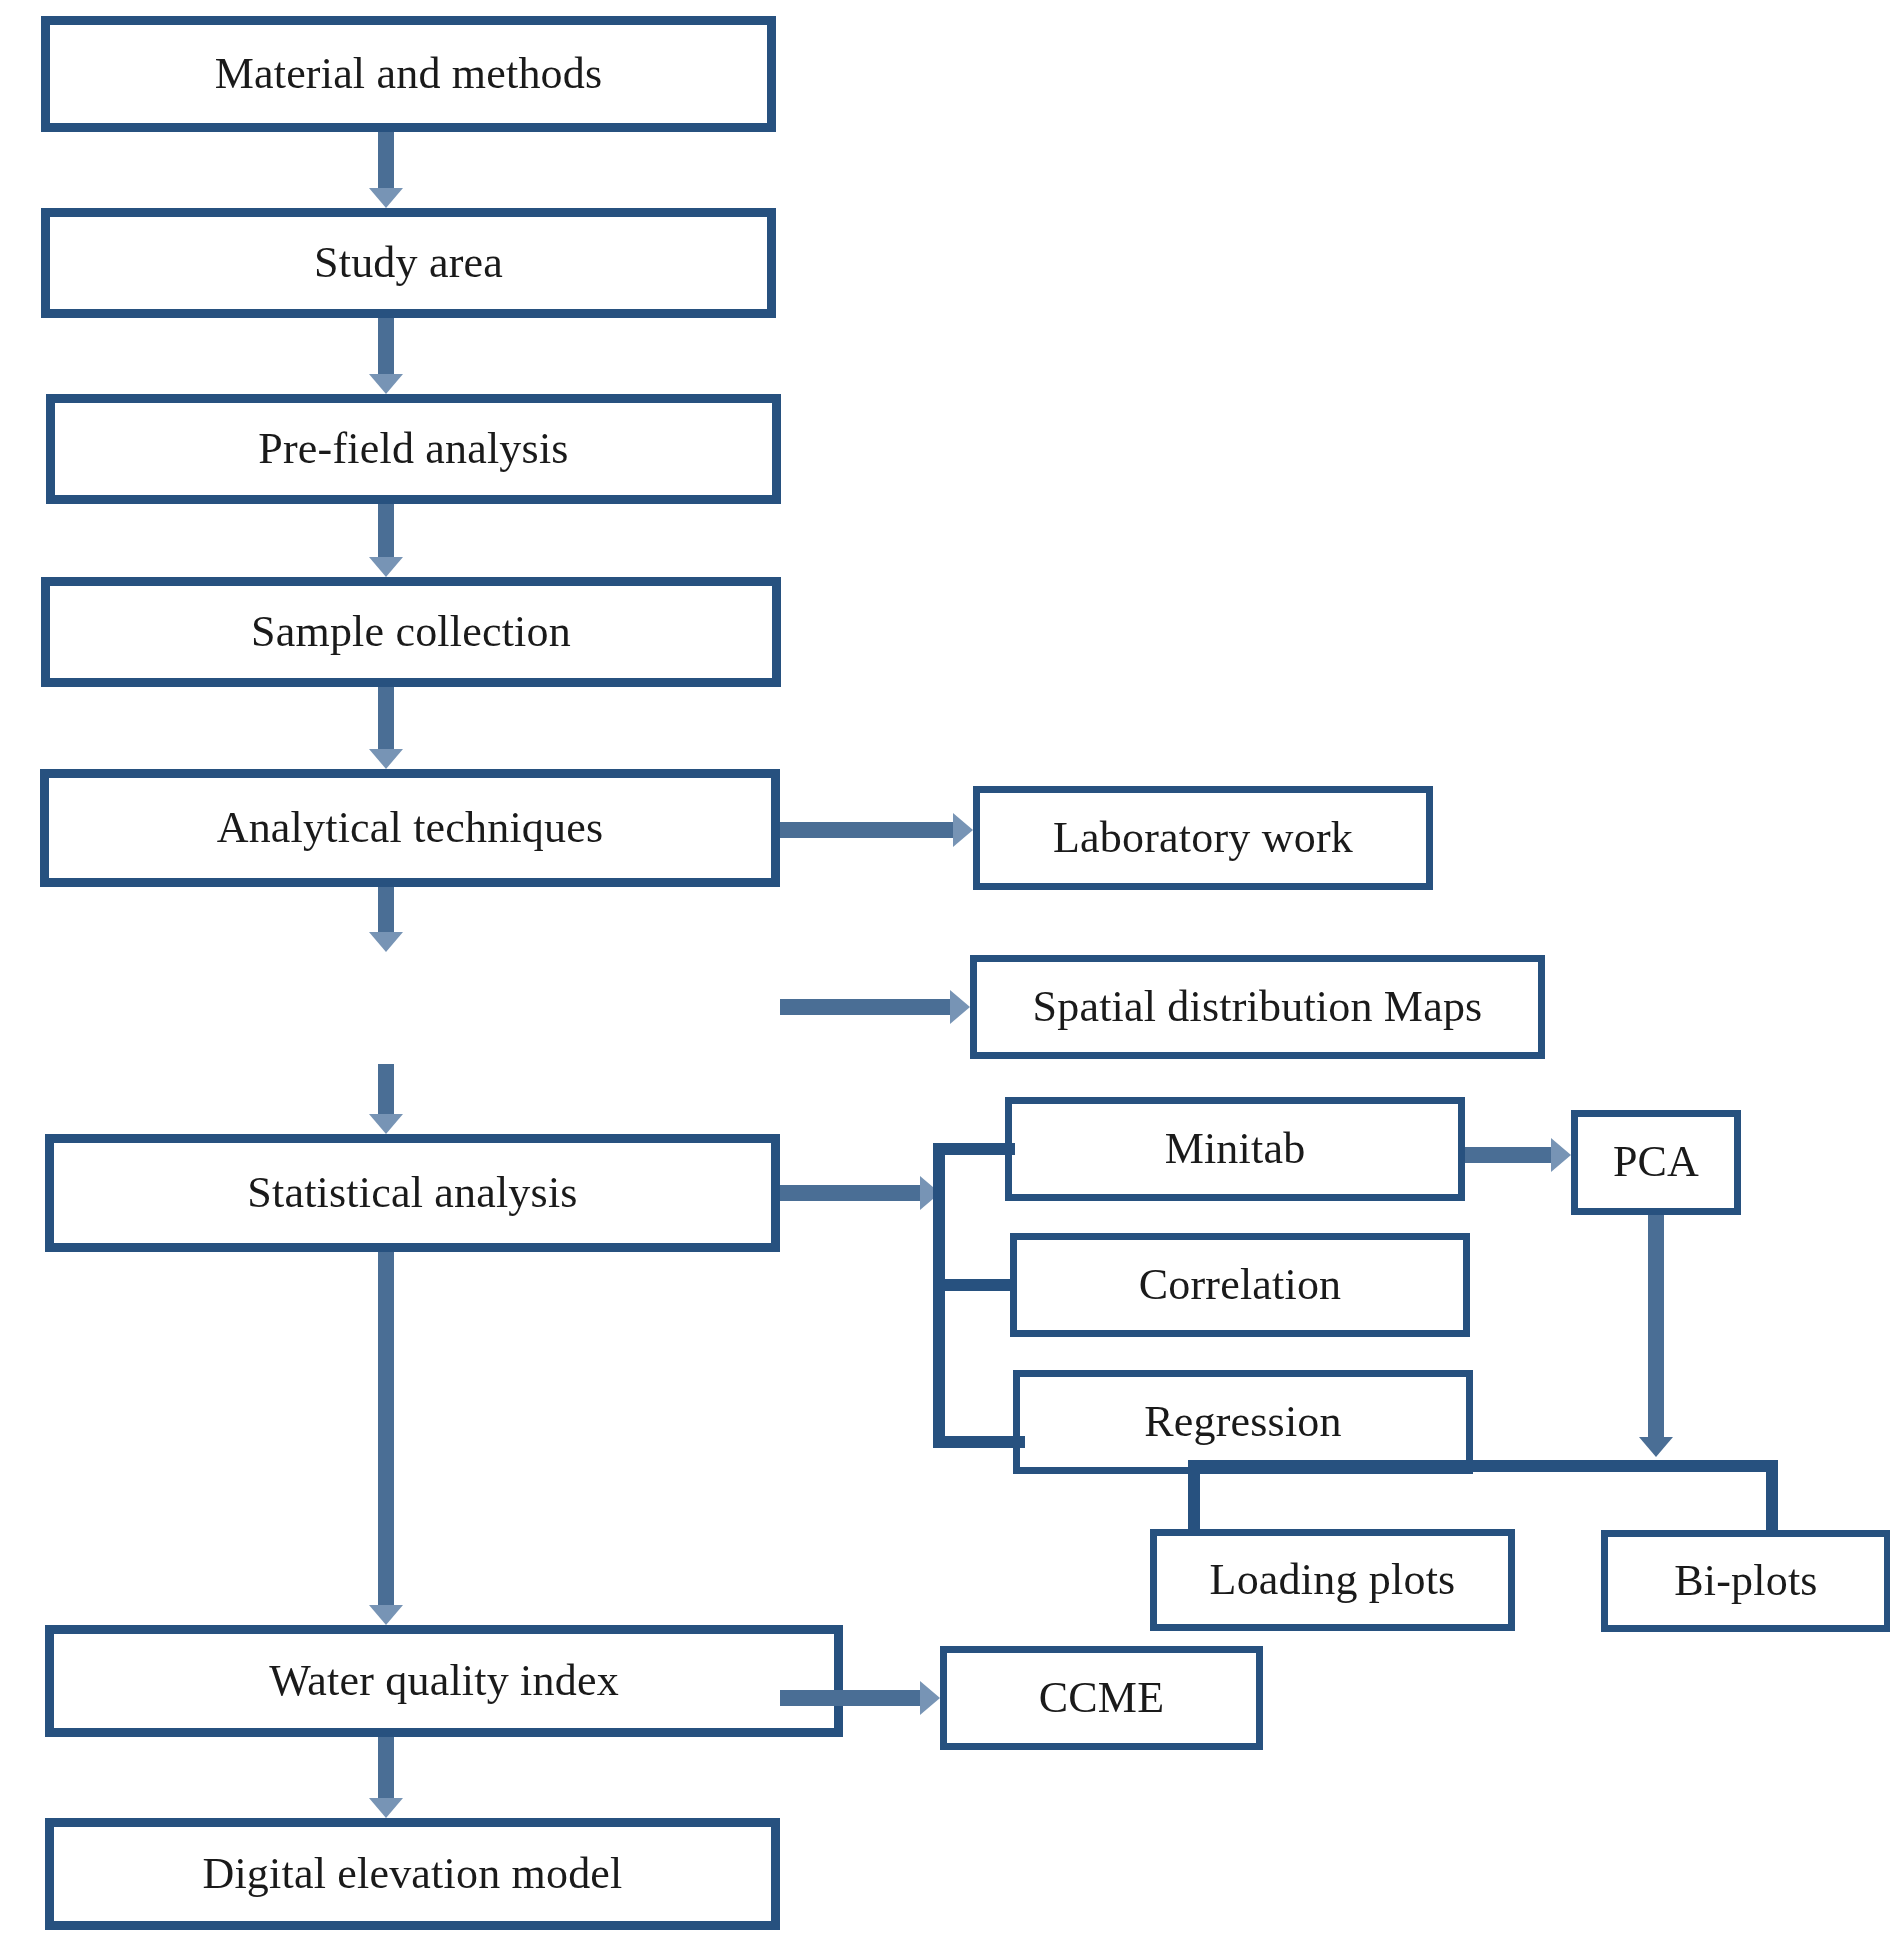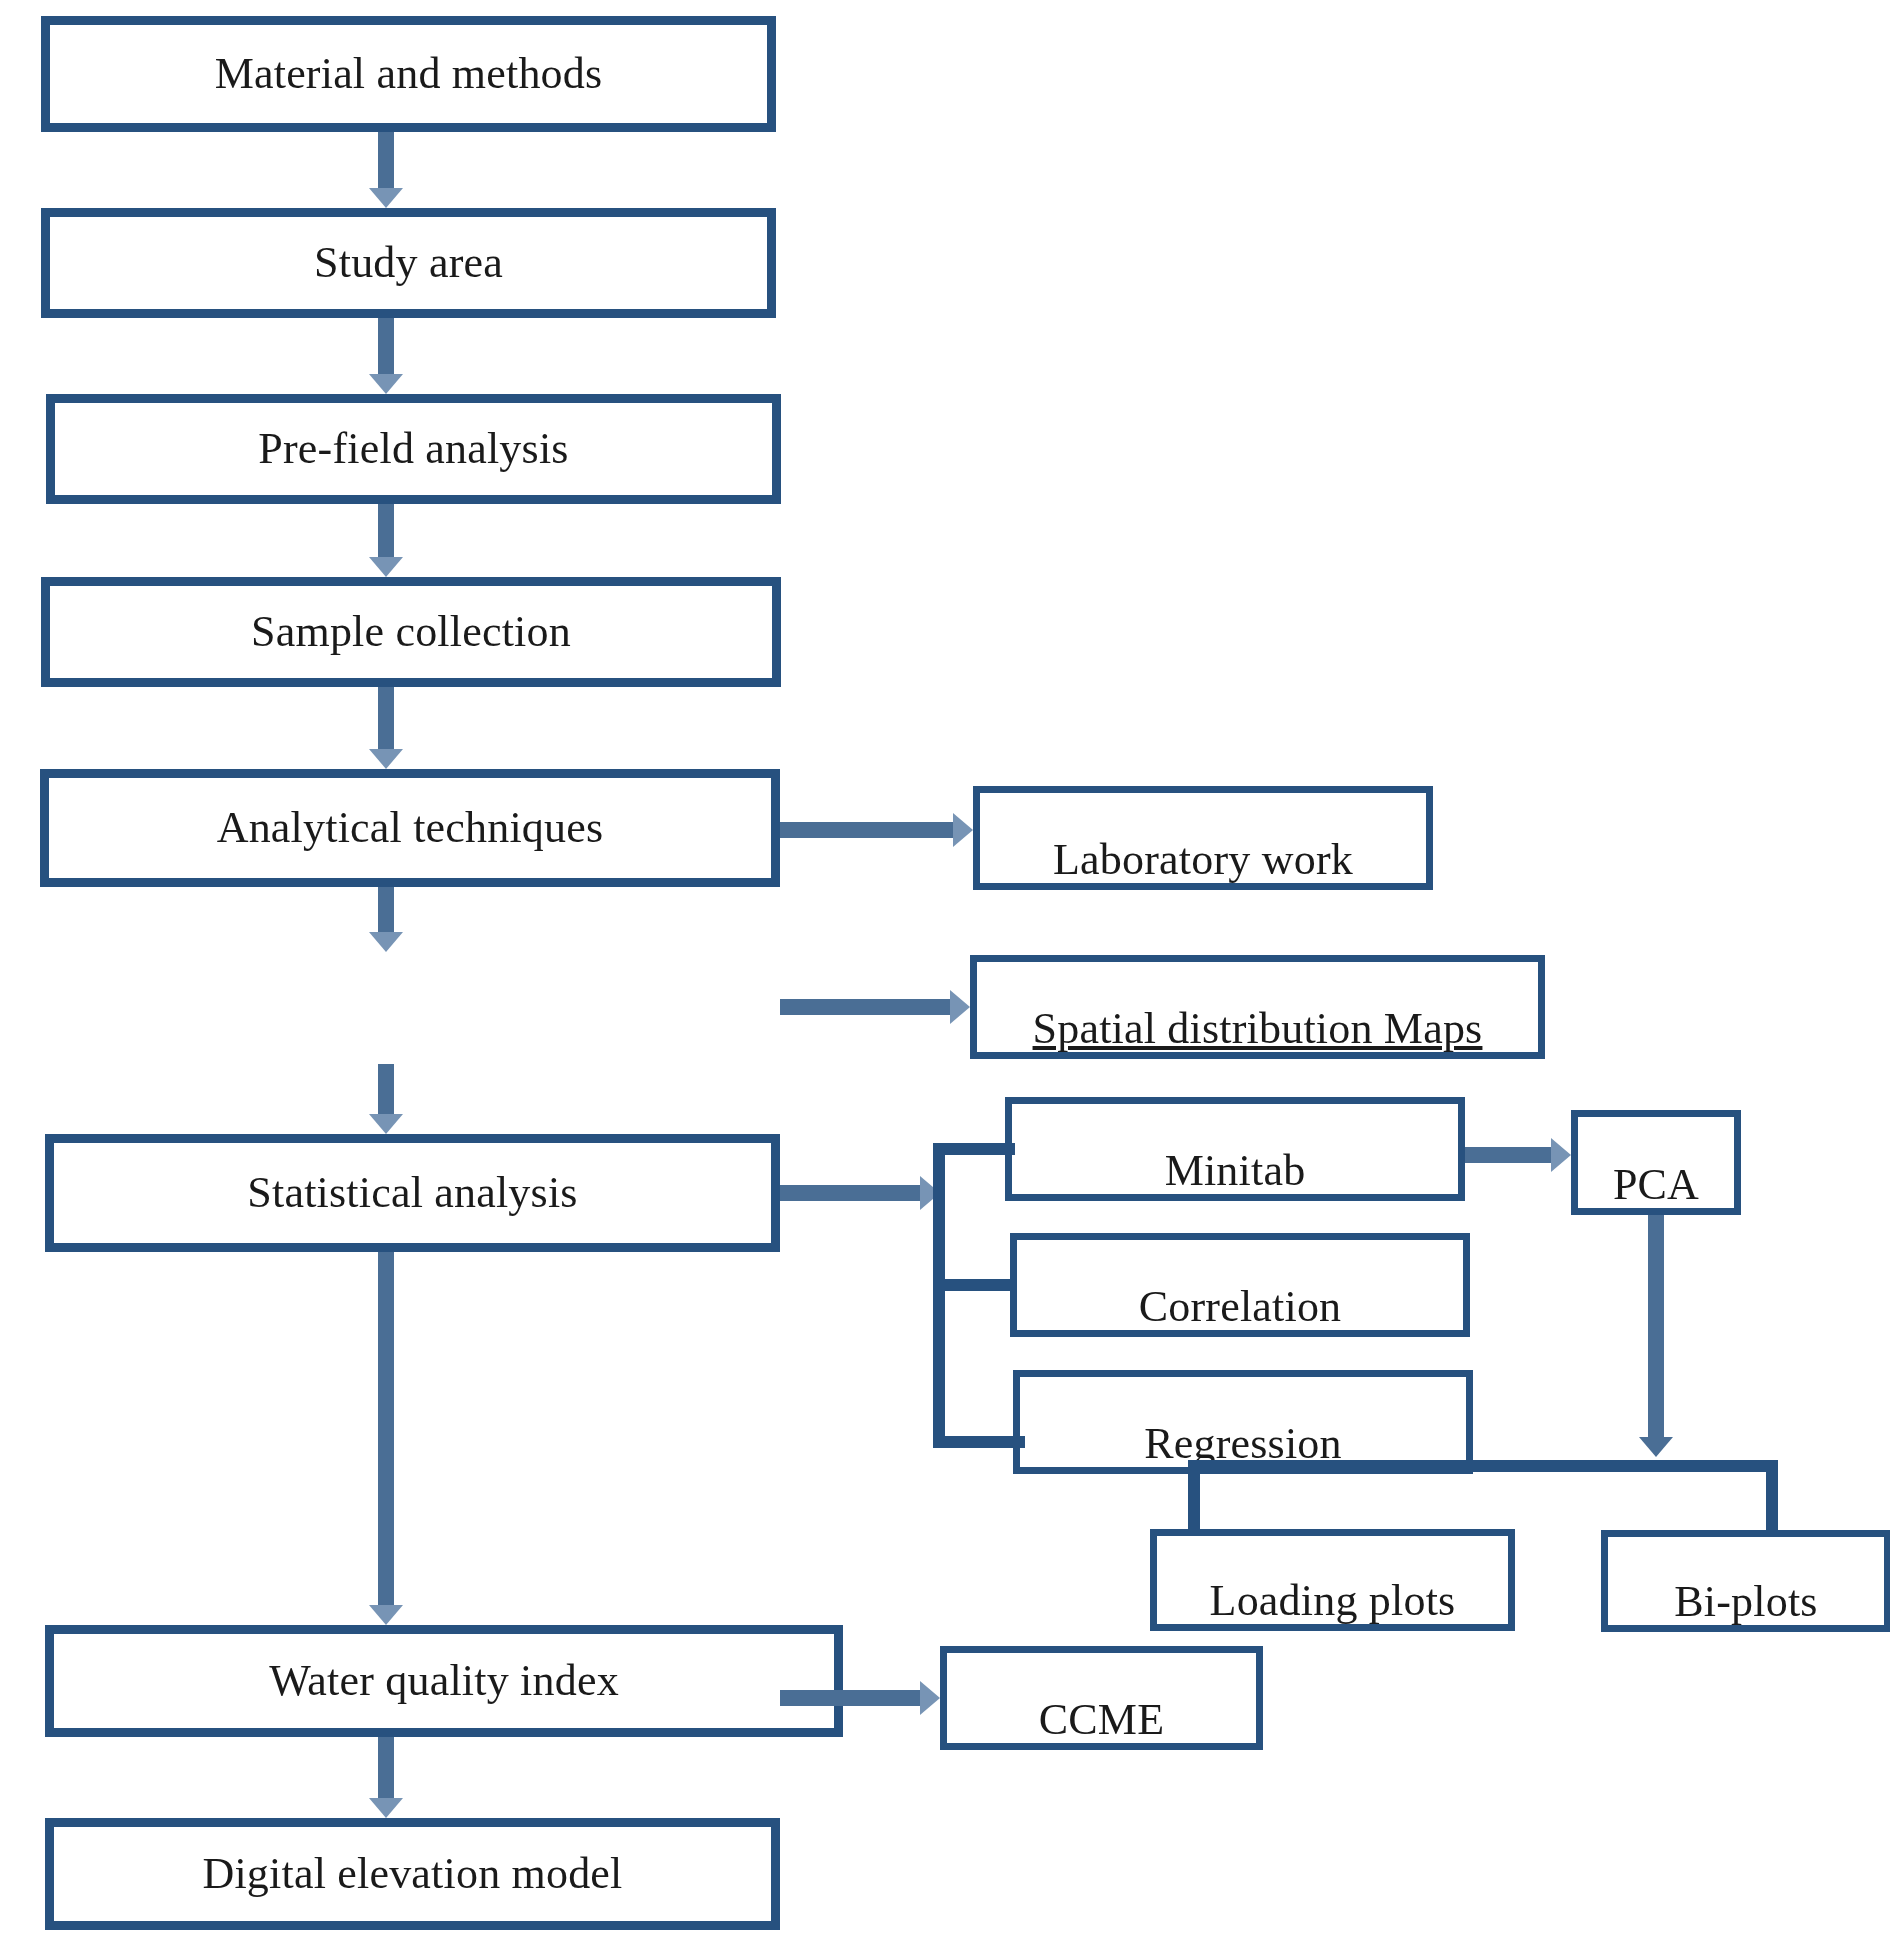--- a/index.html
+++ b/index.html
@@ -25,21 +25,20 @@
     align-items: center;
     justify-content: center;
     color: #1a1a1a;
     font-size: 44px;
     line-height: 1.05;
     letter-spacing: 0.2px;
     white-space: nowrap;
   }
   .node.thin {
     border-width: 7px;
-    align-items: flex-end;
   }
   
   .vline {
     position: absolute;
     background: #3a6391;
   }
   .hline {
     position: absolute;
     background: #3a6391;
   }
@@ -110,21 +109,21 @@
   </div>
 
   <div class="node" style="left:25px; top:1818px; width:735px; height:112px;">
     <span>Digital elevation model</span>
   </div>
 
   <div class="node thin" style="left:953px; top:786px; width:460px; height:104px;">
     <span>Laboratory work</span>
   </div>
 
-  <div class="node thin" style="left:950px; top:955px; width:575px; height:104px;text-decoration:underline;">
+  <div class="node thin" style="left:950px; top:955px; width:575px; height:104px;">
     <span>Spatial distribution Maps</span>
   </div>
 
   <div class="node thin" style="left:985px; top:1097px; width:460px; height:104px;">
     <span>Minitab</span>
   </div>
 
   <div class="node thin" style="left:990px; top:1233px; width:460px; height:104px;">
     <span>Correlation</span>
   </div>

